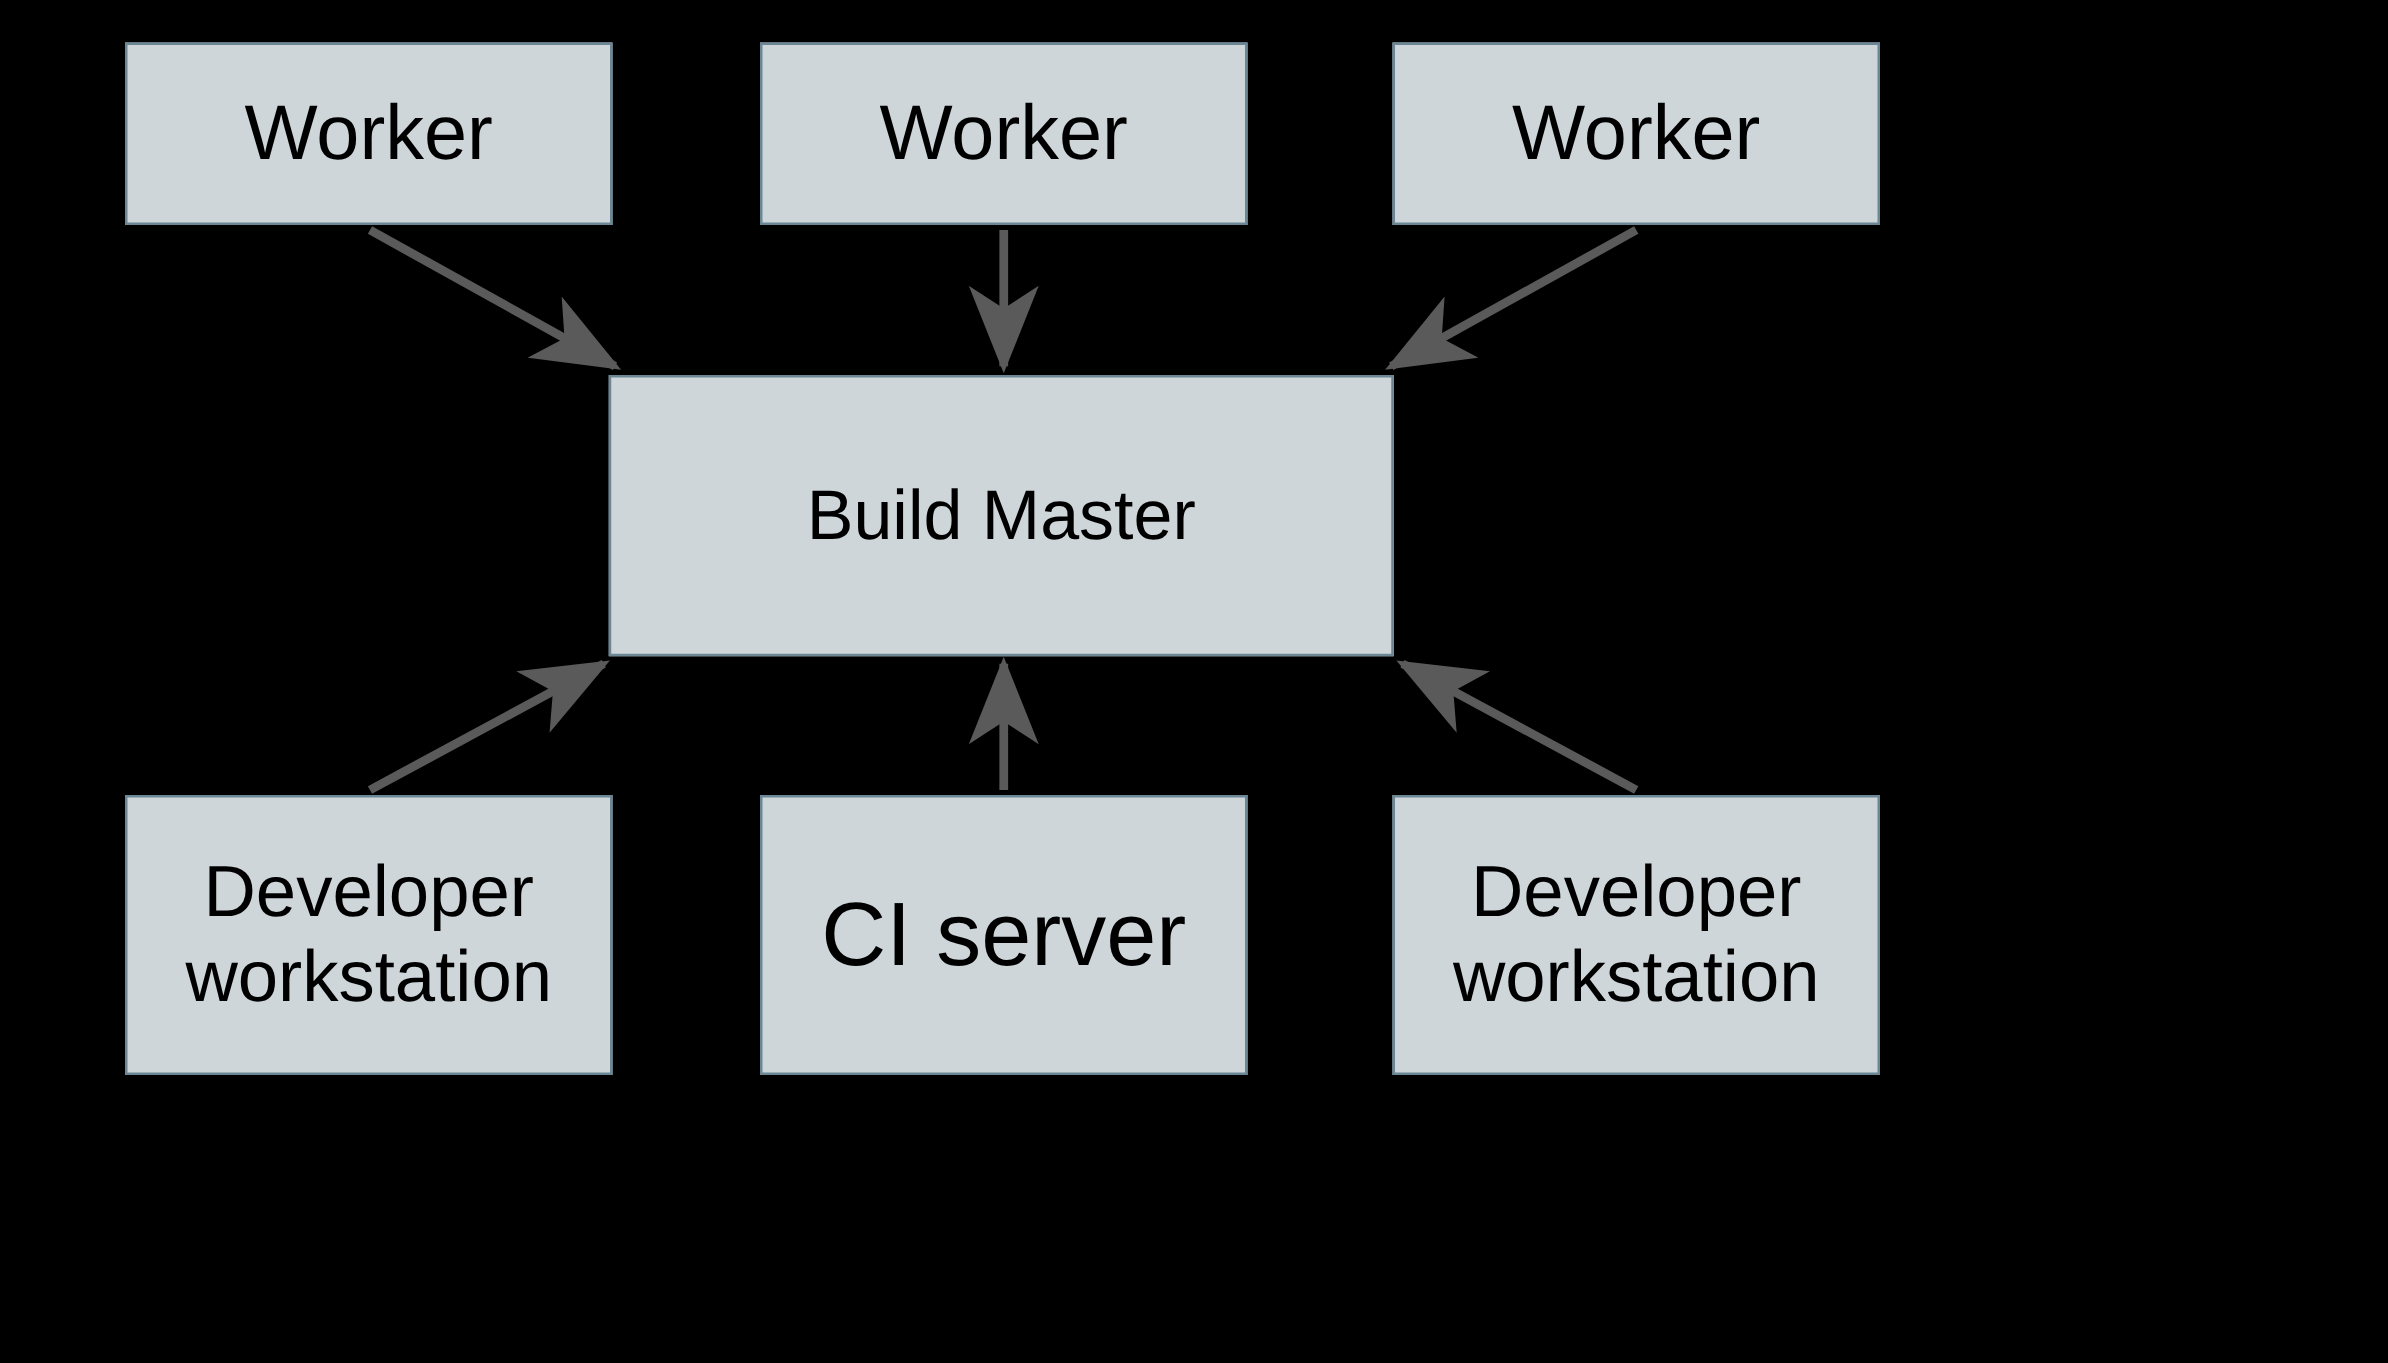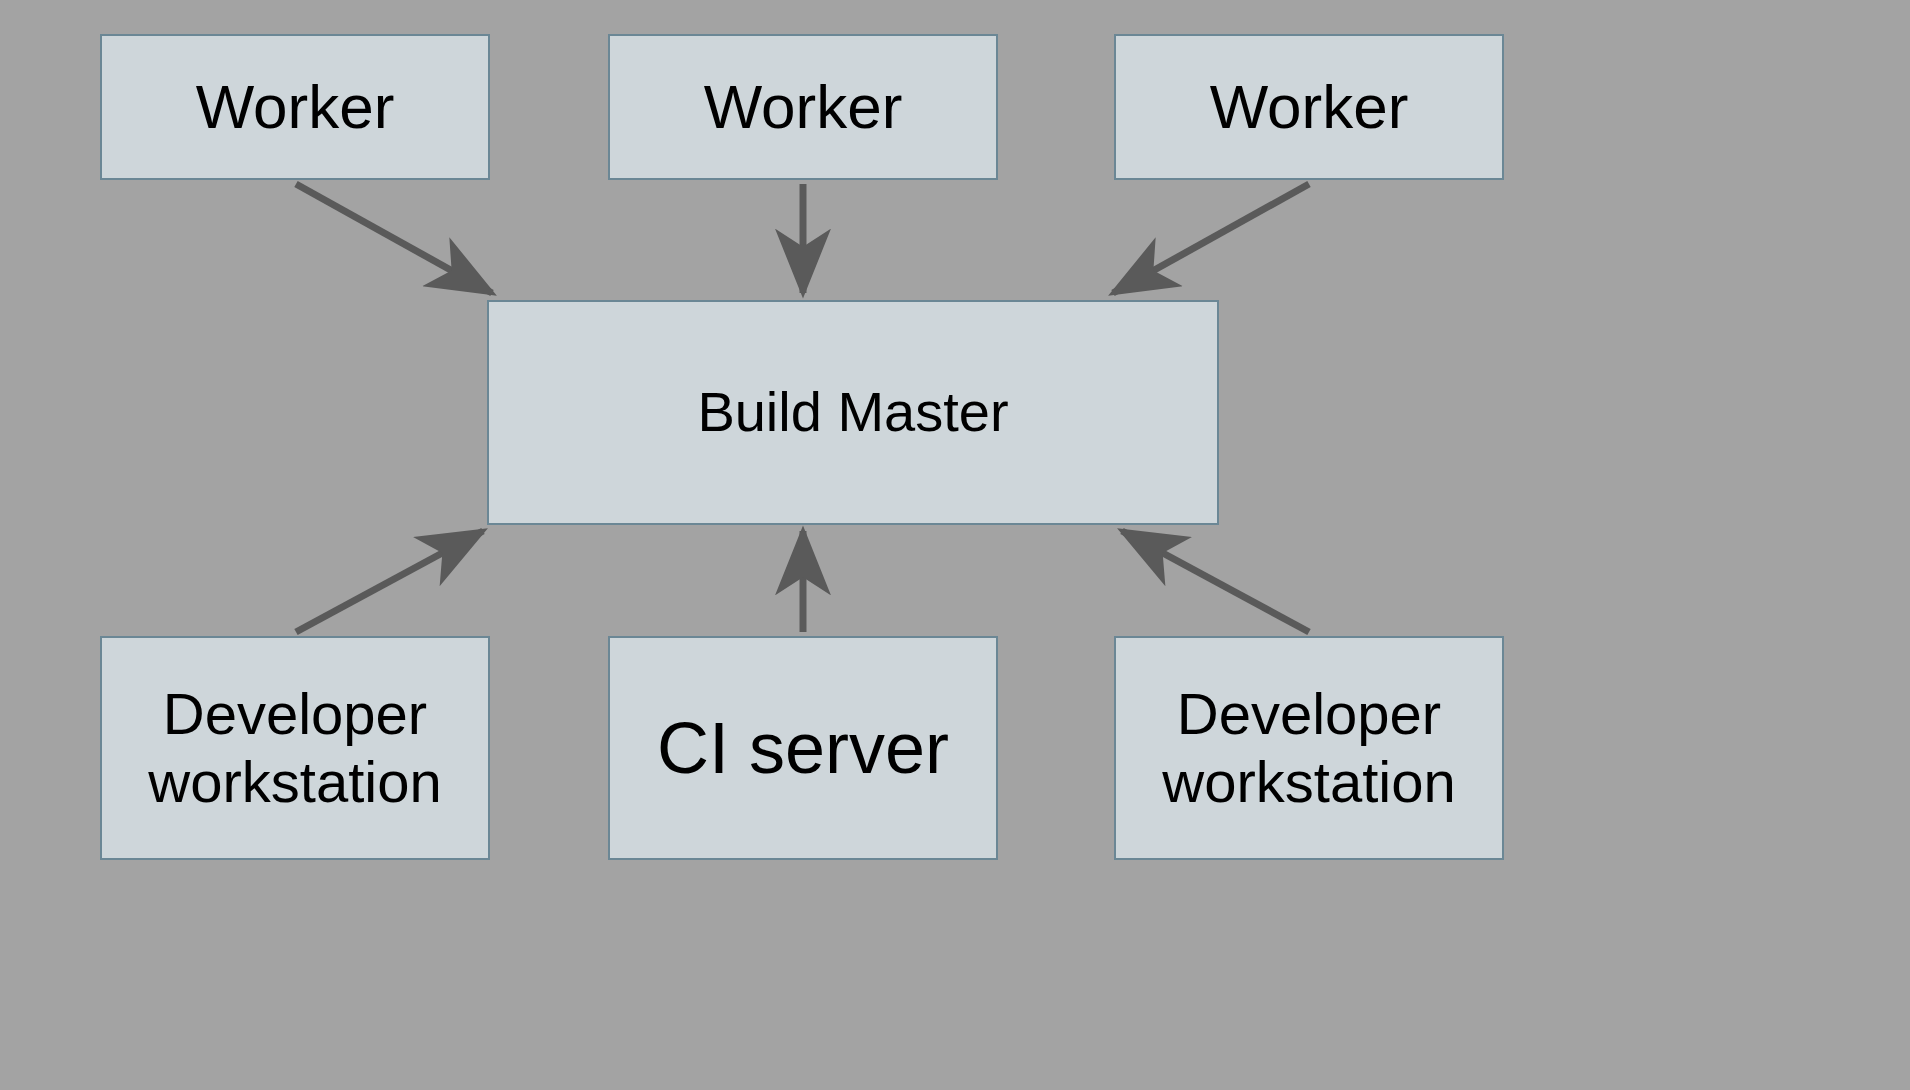--- a/index.html
+++ b/index.html
@@ -10,21 +10,21 @@
   body {
     width: 1910px;
     height: 1090px;
     font-family: "Liberation Sans", sans-serif;
     overflow: hidden;
   }
   #diagram {
     position: relative;
     width: 1910px;
     height: 1090px;
-    background: #a3a3a3;
+    background: #000000;
   }
   .node {
     position: absolute;
     box-sizing: border-box;
     background: #ced6da;
     border: 2px solid #6b8795;
     display: flex;
     align-items: center;
     justify-content: center;
     text-align: center;
@@ -37,21 +37,21 @@
     display: block;
     padding: 0 10px;
   }
 
   
   #node-worker-1 { left: 100px;  top: 34px;  width: 390px; height: 146px; font-size: 62px; }
   #node-worker-2 { left: 608px;  top: 34px;  width: 390px; height: 146px; font-size: 62px; }
   #node-worker-3 { left: 1114px; top: 34px;  width: 390px; height: 146px; font-size: 62px; }
 
   
-  #node-build-master { left: 487px; top: 300px; width: 732px; height: 225px; font-size: 56px; }
+  #node-build-master { left: 487px; top: 300px; width: 628px; height: 225px; font-size: 56px; }
 
   
   #node-dev-workstation-1 { left: 100px;  top: 636px; width: 390px; height: 224px; font-size: 58px; }
   #node-ci-server         { left: 608px;  top: 636px; width: 390px; height: 224px; font-size: 72px; }
   #node-dev-workstation-2 { left: 1114px; top: 636px; width: 390px; height: 224px; font-size: 58px; }
 
   #edges {
     position: absolute;
     left: 0;
     top: 0;

